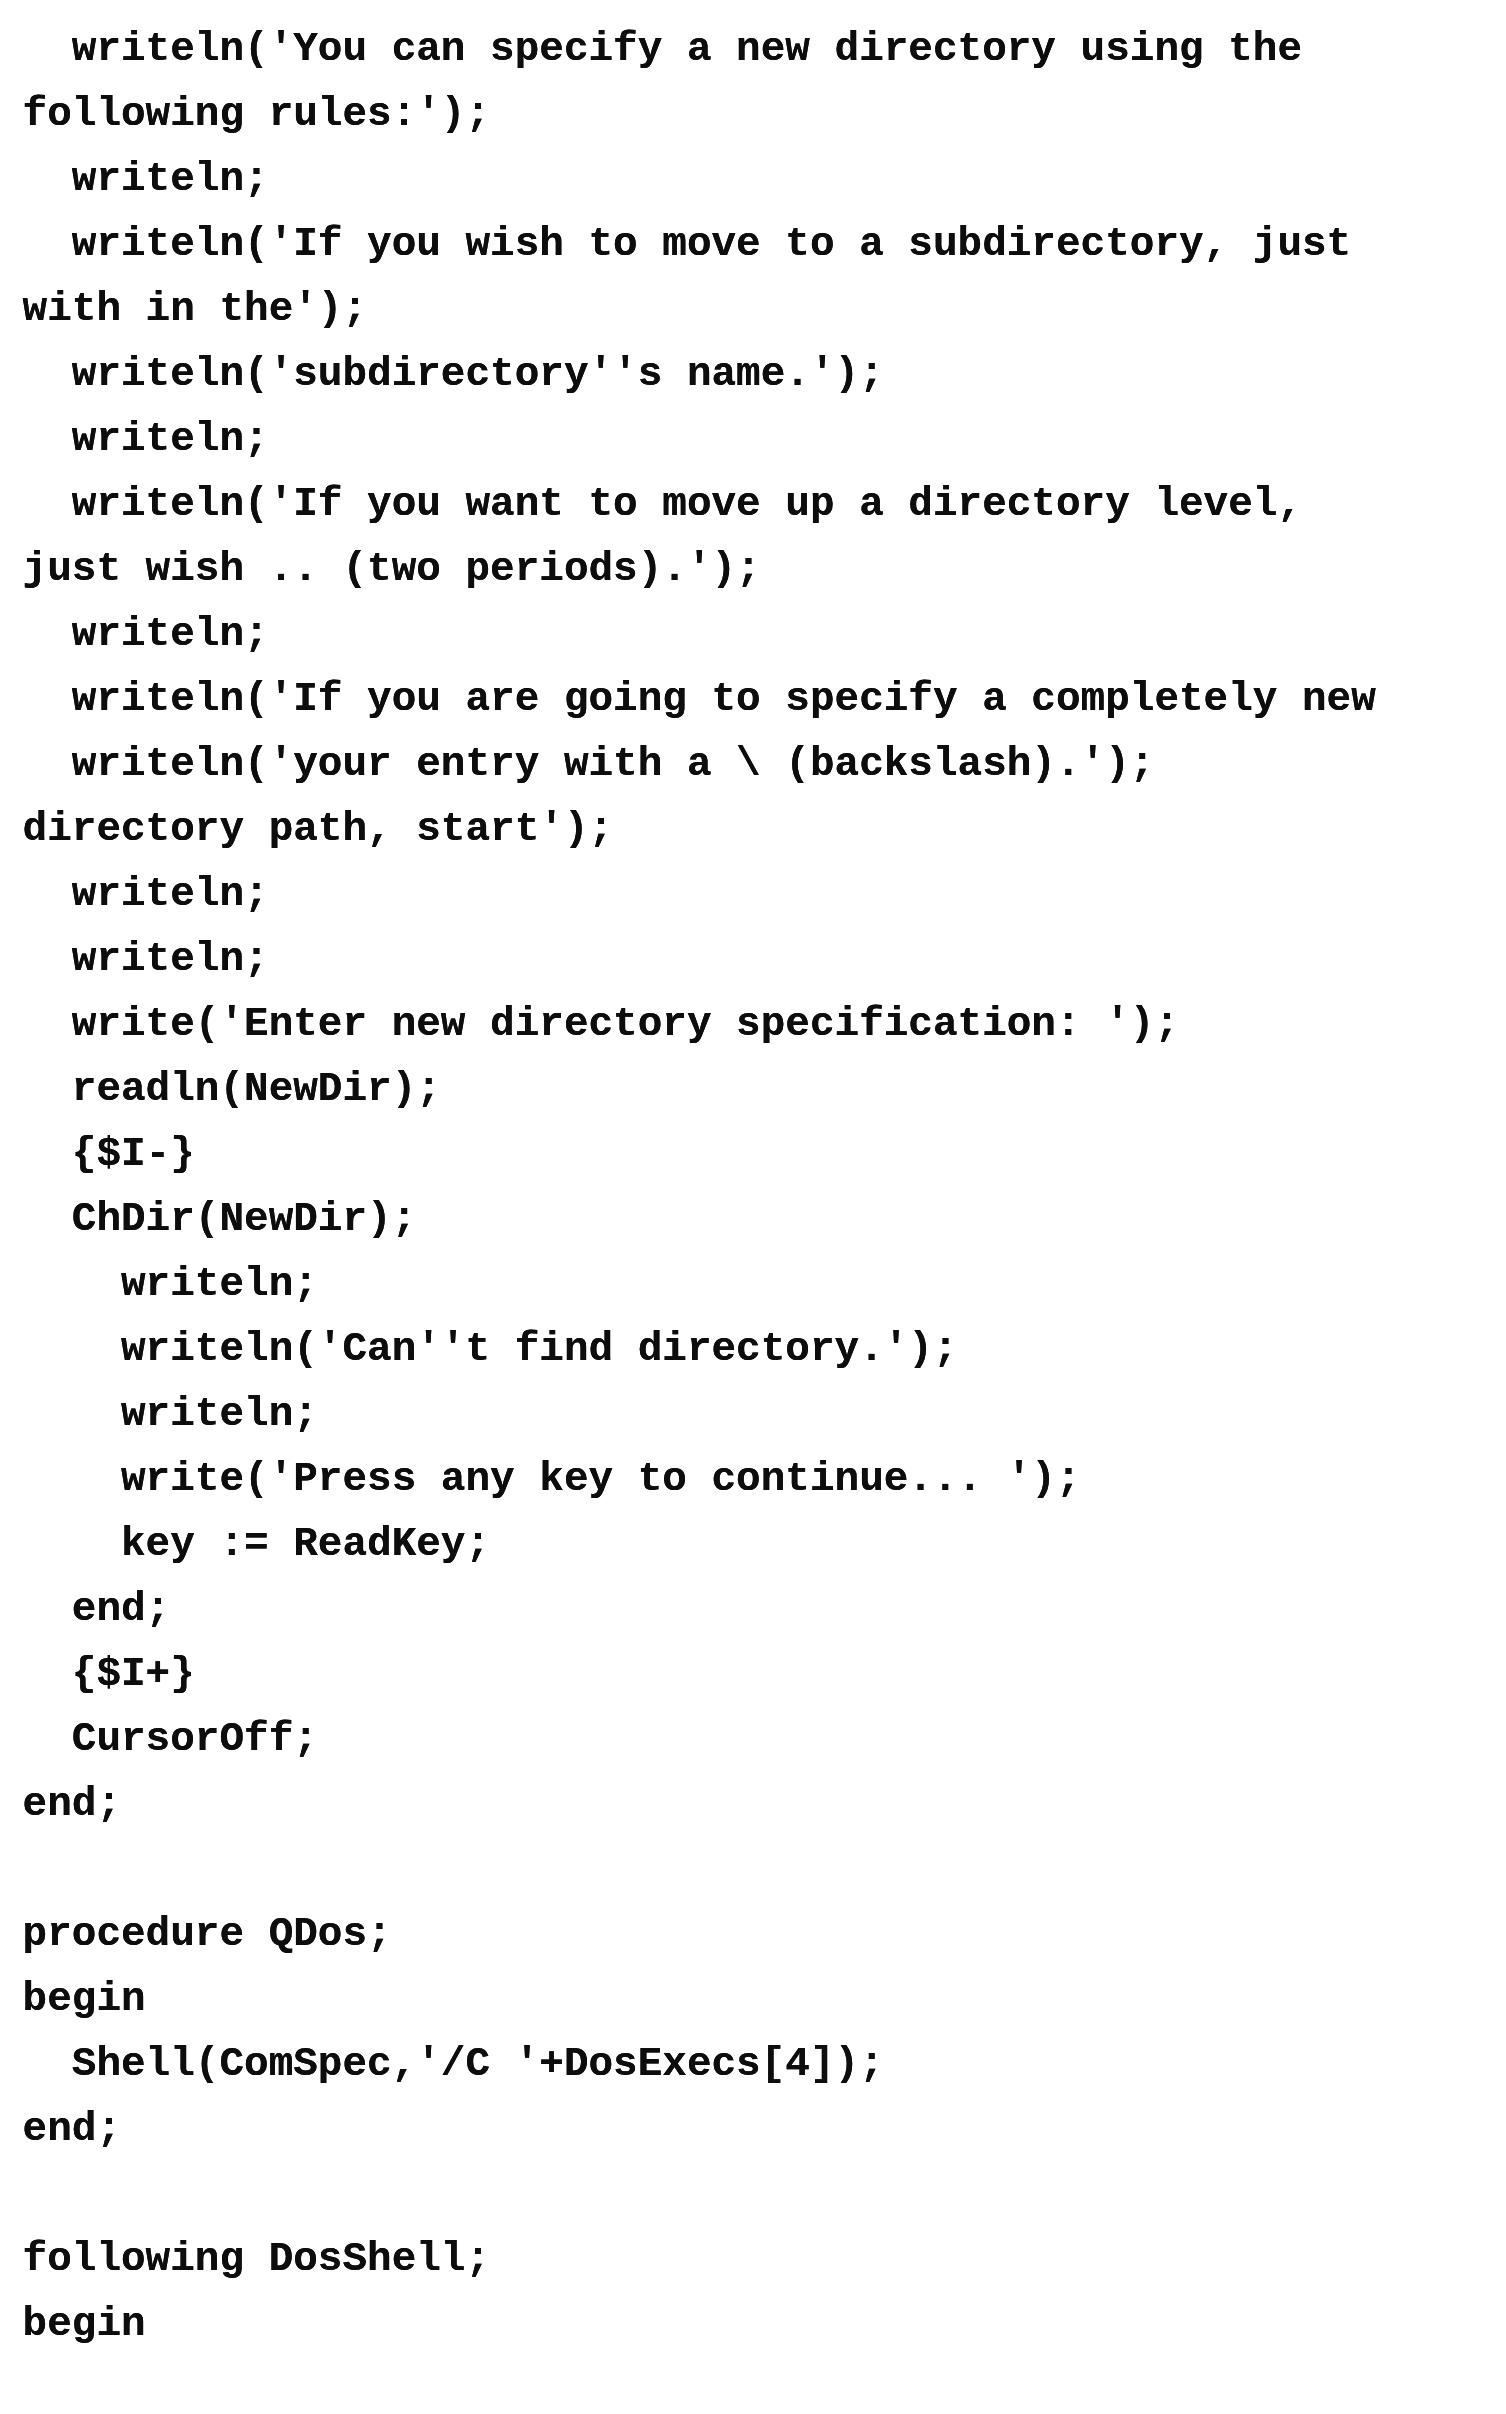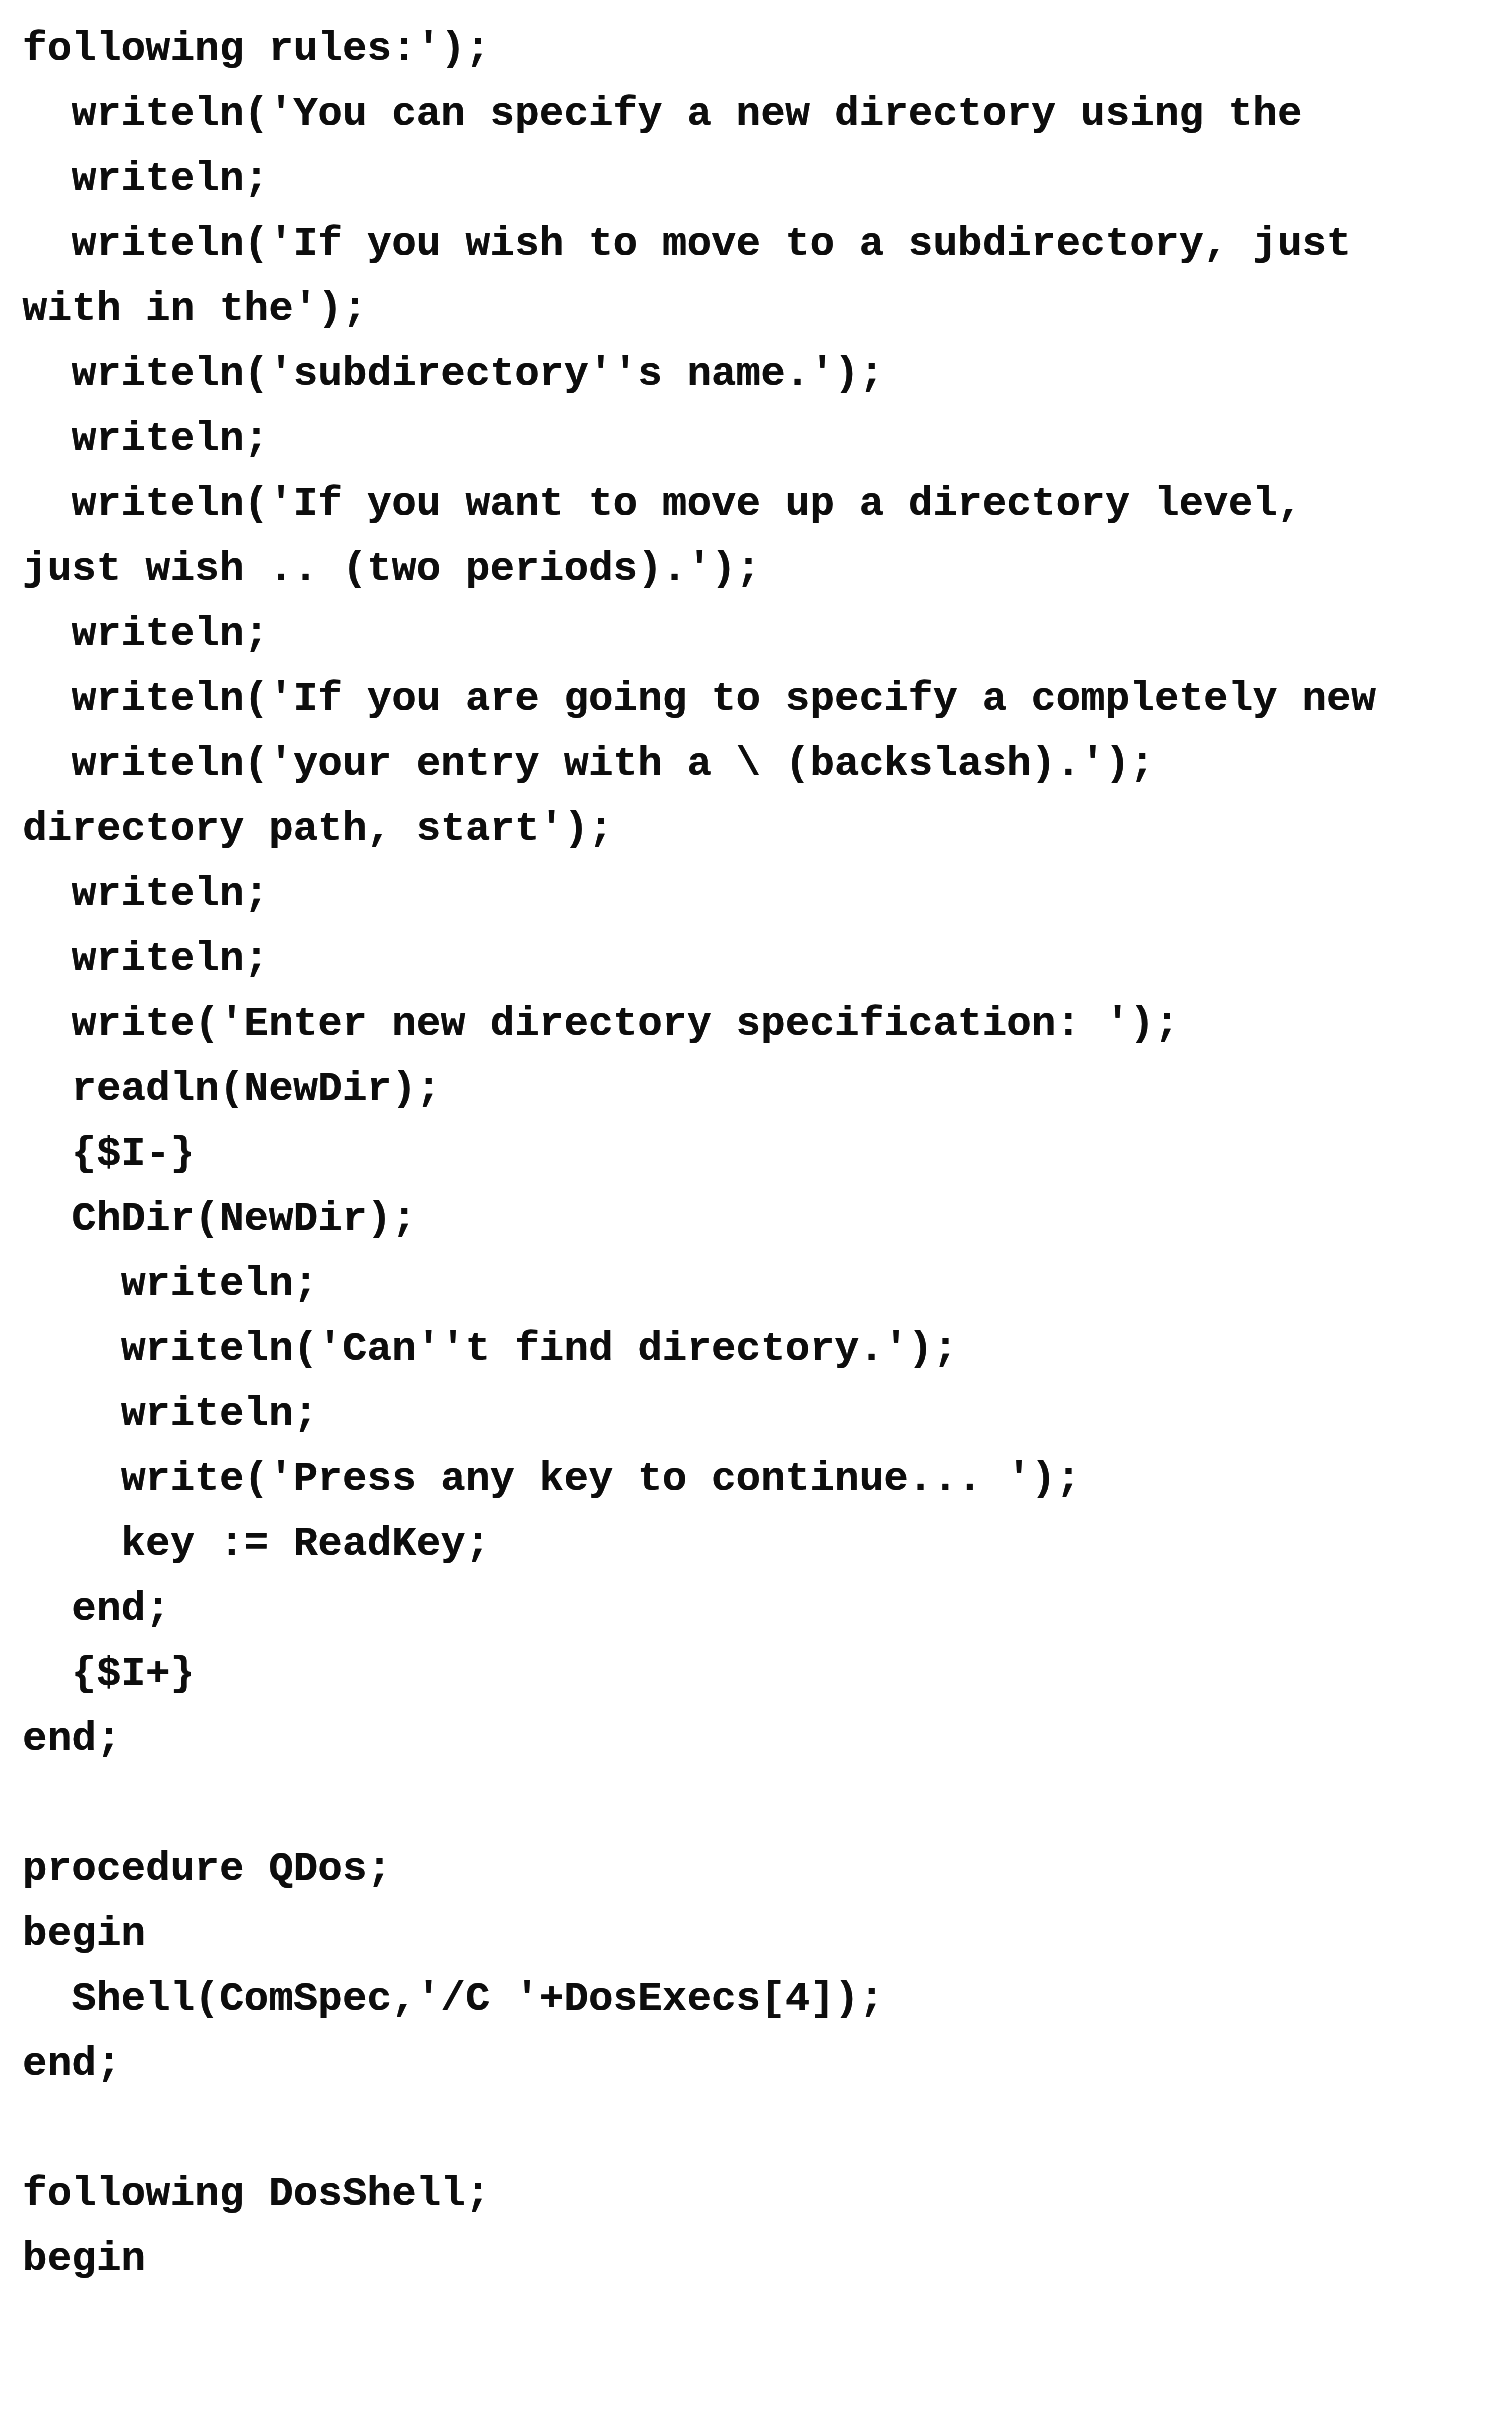--- a/index.html
+++ b/index.html
@@ -35,22 +35,22 @@
     min-height: 65px;
     
     text-shadow: 0 0 0.6px #0d0d0d;
   }
 </style>
 </head>
 <body>
 
 <div class="page">
   <div class="code-listing" id="code-listing">
+      <div class="code-line">  writeln('You can specify a new directory using the</div>
       <div class="code-line">following rules:');</div>
-      <div class="code-line">  writeln('You can specify a new directory using the</div>
       <div class="code-line">  writeln;</div>
       <div class="code-line">  writeln('If you wish to move to a subdirectory, just</div>
       <div class="code-line">with in the');</div>
       <div class="code-line">  writeln('subdirectory''s name.');</div>
       <div class="code-line">  writeln;</div>
       <div class="code-line">  writeln('If you want to move up a directory level,</div>
       <div class="code-line">just wish .. (two periods).');</div>
       <div class="code-line">  writeln;</div>
       <div class="code-line">  writeln('If you are going to specify a completely new</div>
       <div class="code-line">  writeln('your entry with a \ (backslash).');</div>
@@ -61,20 +61,21 @@
       <div class="code-line">  readln(NewDir);</div>
       <div class="code-line">  {$I-}</div>
       <div class="code-line">  ChDir(NewDir);</div>
       <div class="code-line">    writeln;</div>
       <div class="code-line">    writeln('Can''t find directory.');</div>
       <div class="code-line">    writeln;</div>
       <div class="code-line">    write('Press any key to continue... ');</div>
       <div class="code-line">    key := ReadKey;</div>
       <div class="code-line">  end;</div>
       <div class="code-line">  {$I+}</div>
+      <div class="code-line">  CursorOff;</div>
       <div class="code-line">end;</div>
       <div class="code-line">&nbsp;</div>
       <div class="code-line">procedure QDos;</div>
       <div class="code-line">begin</div>
       <div class="code-line">  Shell(ComSpec,'/C '+DosExecs[4]);</div>
       <div class="code-line">end;</div>
       <div class="code-line">&nbsp;</div>
       <div class="code-line">following DosShell;</div>
       <div class="code-line">begin</div>
     </div>

